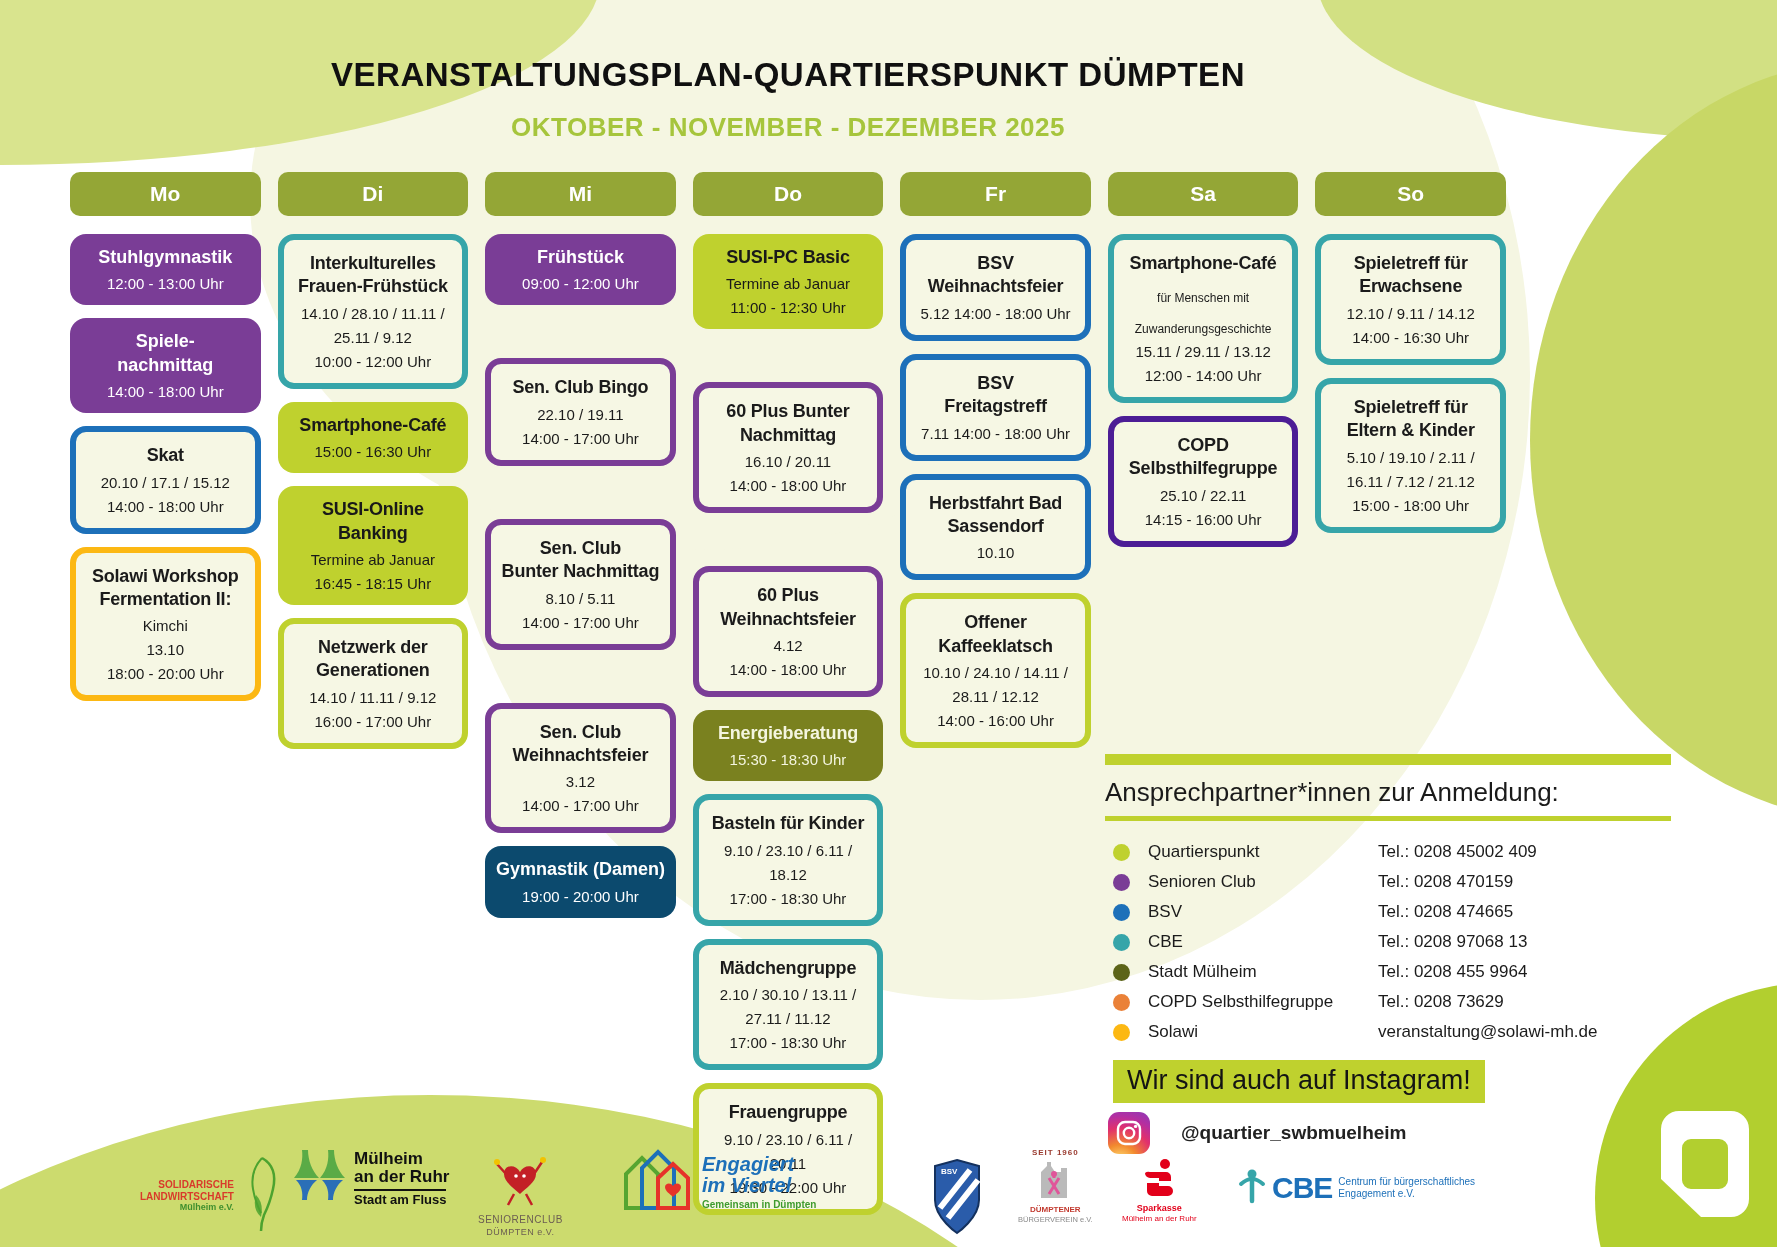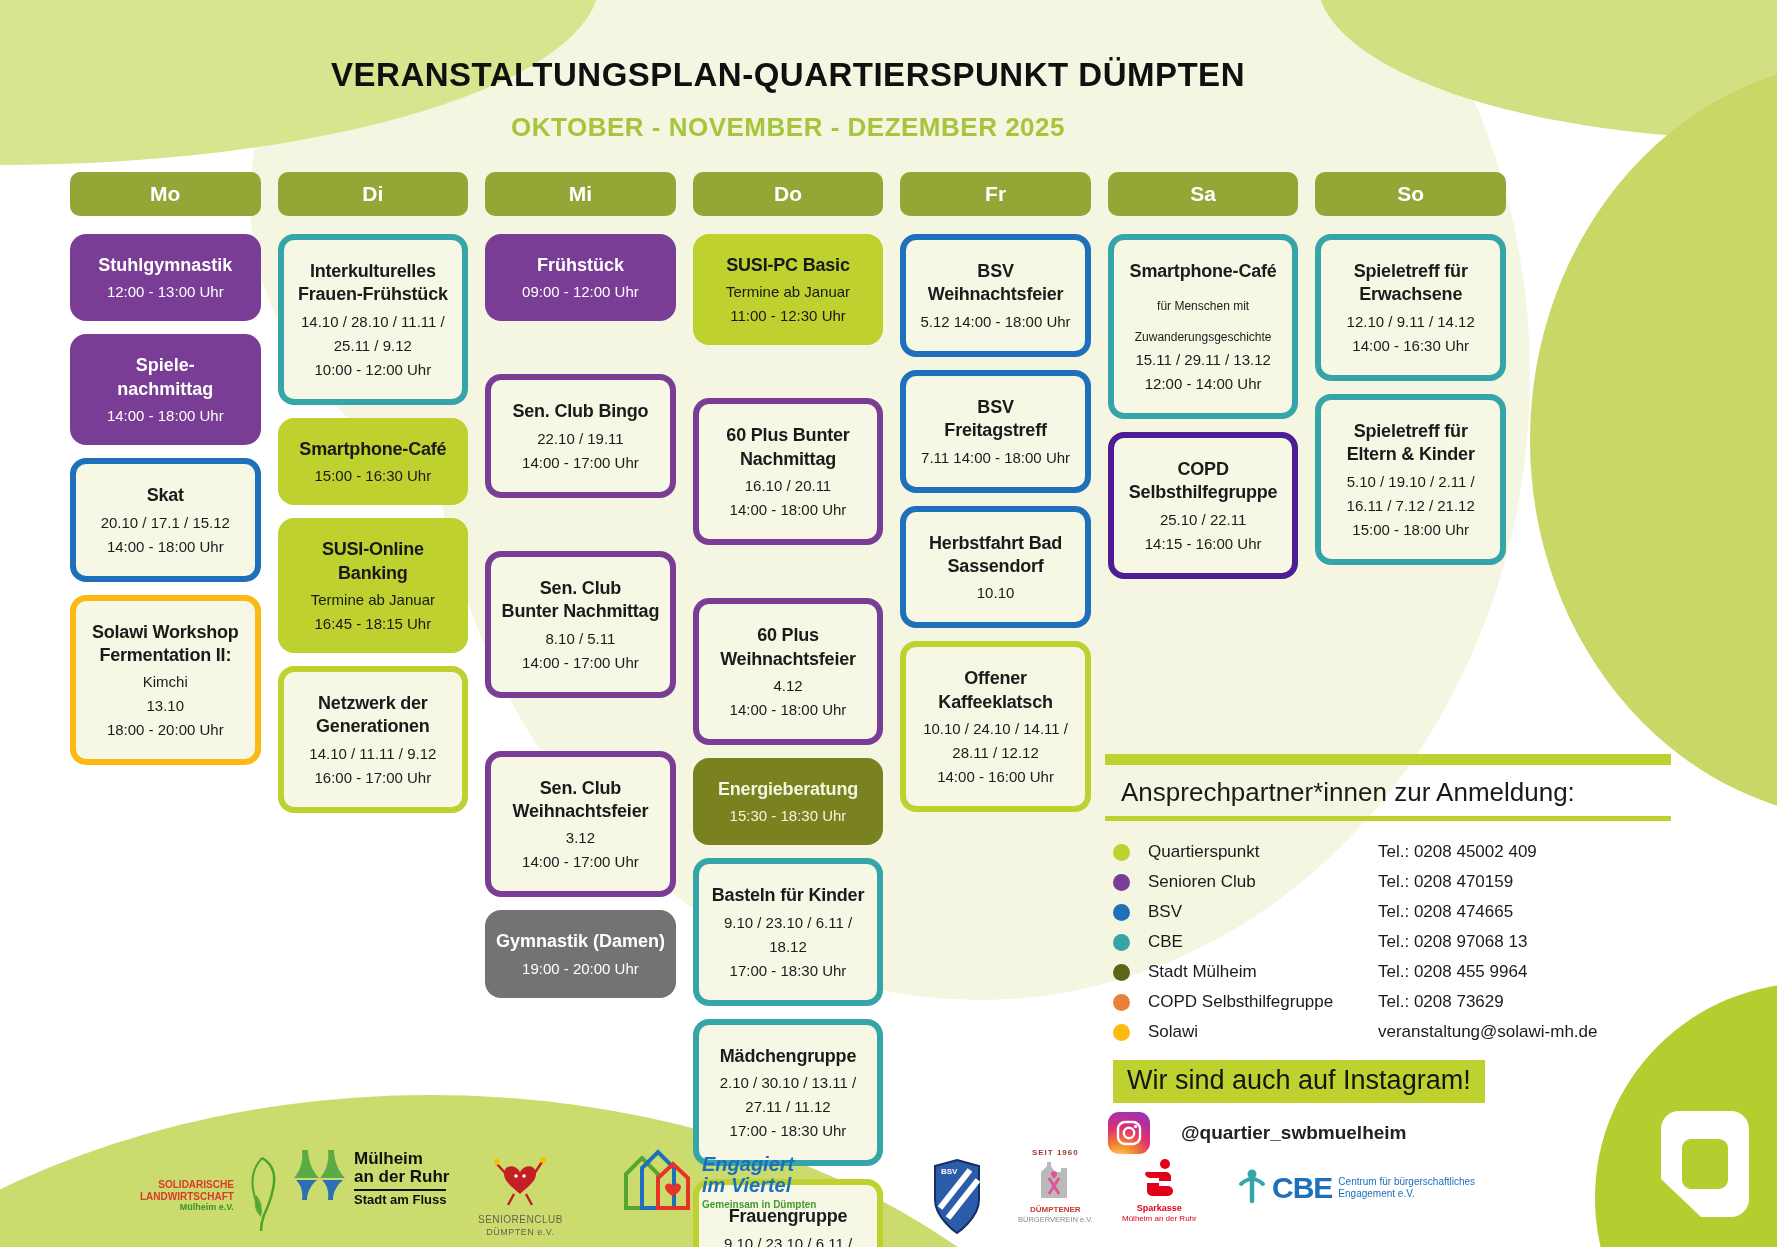--- a/index.html
+++ b/index.html
@@ -20,40 +20,40 @@
   .page-title{position:absolute;z-index:2;left:70px;top:56px;width:1436px;text-align:center;
               font-size:33px;font-weight:bold;color:#101010;letter-spacing:.5px;}
   .page-subtitle{position:absolute;z-index:2;left:70px;top:112px;width:1436px;text-align:center;
                  font-size:26px;font-weight:bold;color:#a6c53c;letter-spacing:.5px;}
   
   .grid{position:absolute;z-index:2;left:70px;top:172px;width:1436px;display:grid;
         grid-template-columns:repeat(7,1fr);column-gap:17px;align-items:start;}
   .day-col{display:flex;flex-direction:column;gap:13px;}
   .day-header{height:44px;border-radius:10px;background:#94a636;color:#fff;font-size:21px;
               font-weight:bold;display:flex;align-items:center;justify-content:center;margin-bottom:5px;}
-  .card{border-radius:16px;padding:20px 8px;text-align:center;}
+  .card{border-radius:16px;padding:12px 8px;text-align:center;}
   .card-title{font-size:18px;font-weight:bold;line-height:1.3;letter-spacing:-.2px;}
   .card-title div{white-space:nowrap;}
   .card-line{font-size:15px;margin-top:6px;line-height:1.2;white-space:nowrap;}
   .card-small{font-size:12px;line-height:1.15;margin-top:17px;}
   .card--purpleFill{background:#7a3d96;color:#fff;}
-  .card--blueFill{background:#737373;color:#fff;}
+  .card--blueFill{background:#0c4a6e;color:#fff;}
   .card--limeFill{background:#bfd12e;color:#191919;}
   .card--oliveFill{background:#7a811f;color:#f4f5df;}
   .card--purpleBorder{background:#f6f7e4;border:6px solid #7a3d96;margin-top:40px;}
   .card--blueBorder{background:#f6f7e4;border:6px solid #1d70b9;}
   .card--tealBorder{background:#f6f7e4;border:6px solid #36a5a9;}
   .card--limeBorder{background:#f6f7e4;border:6px solid #bfd12e;}
   .card--orangeBorder{background:#f6f7e4;border:6px solid #4c1d95;}
   .card--yellowBorder{background:#f6f7e4;border:6px solid #fcb813;}
   .card--purpleFill .card-title,.card--blueFill .card-title{letter-spacing:0;}
   
   .contact-panel{position:absolute;z-index:3;left:1105px;top:754px;width:566px;}
   .contact-topbar{height:11px;background:#bfd12e;}
-  .contact-heading{font-size:26px;color:#1a1a1a;margin:12px 0 8px 16px;}
+  .contact-heading{font-size:26px;color:#1a1a1a;margin:12px 0 8px 0;}
   .contact-underline{height:5px;background:#bfd12e;}
   .contact-list{margin-top:16px;}
   .contact-row{display:flex;align-items:center;height:30px;}
   .contact-dot{width:17px;height:17px;border-radius:50%;flex:0 0 17px;margin:0 18px 0 8px;}
   .contact-org{width:230px;font-size:17px;}
   .contact-tel{font-size:17px;}
   
   .insta-banner{position:absolute;z-index:3;left:1113px;top:1060px;background:#bfd12e;color:#141414;
                 font-size:27px;padding:5px 14px 7px 14px;}
   .insta-row{position:absolute;z-index:3;left:1108px;top:1112px;display:flex;align-items:center;gap:31px;}

